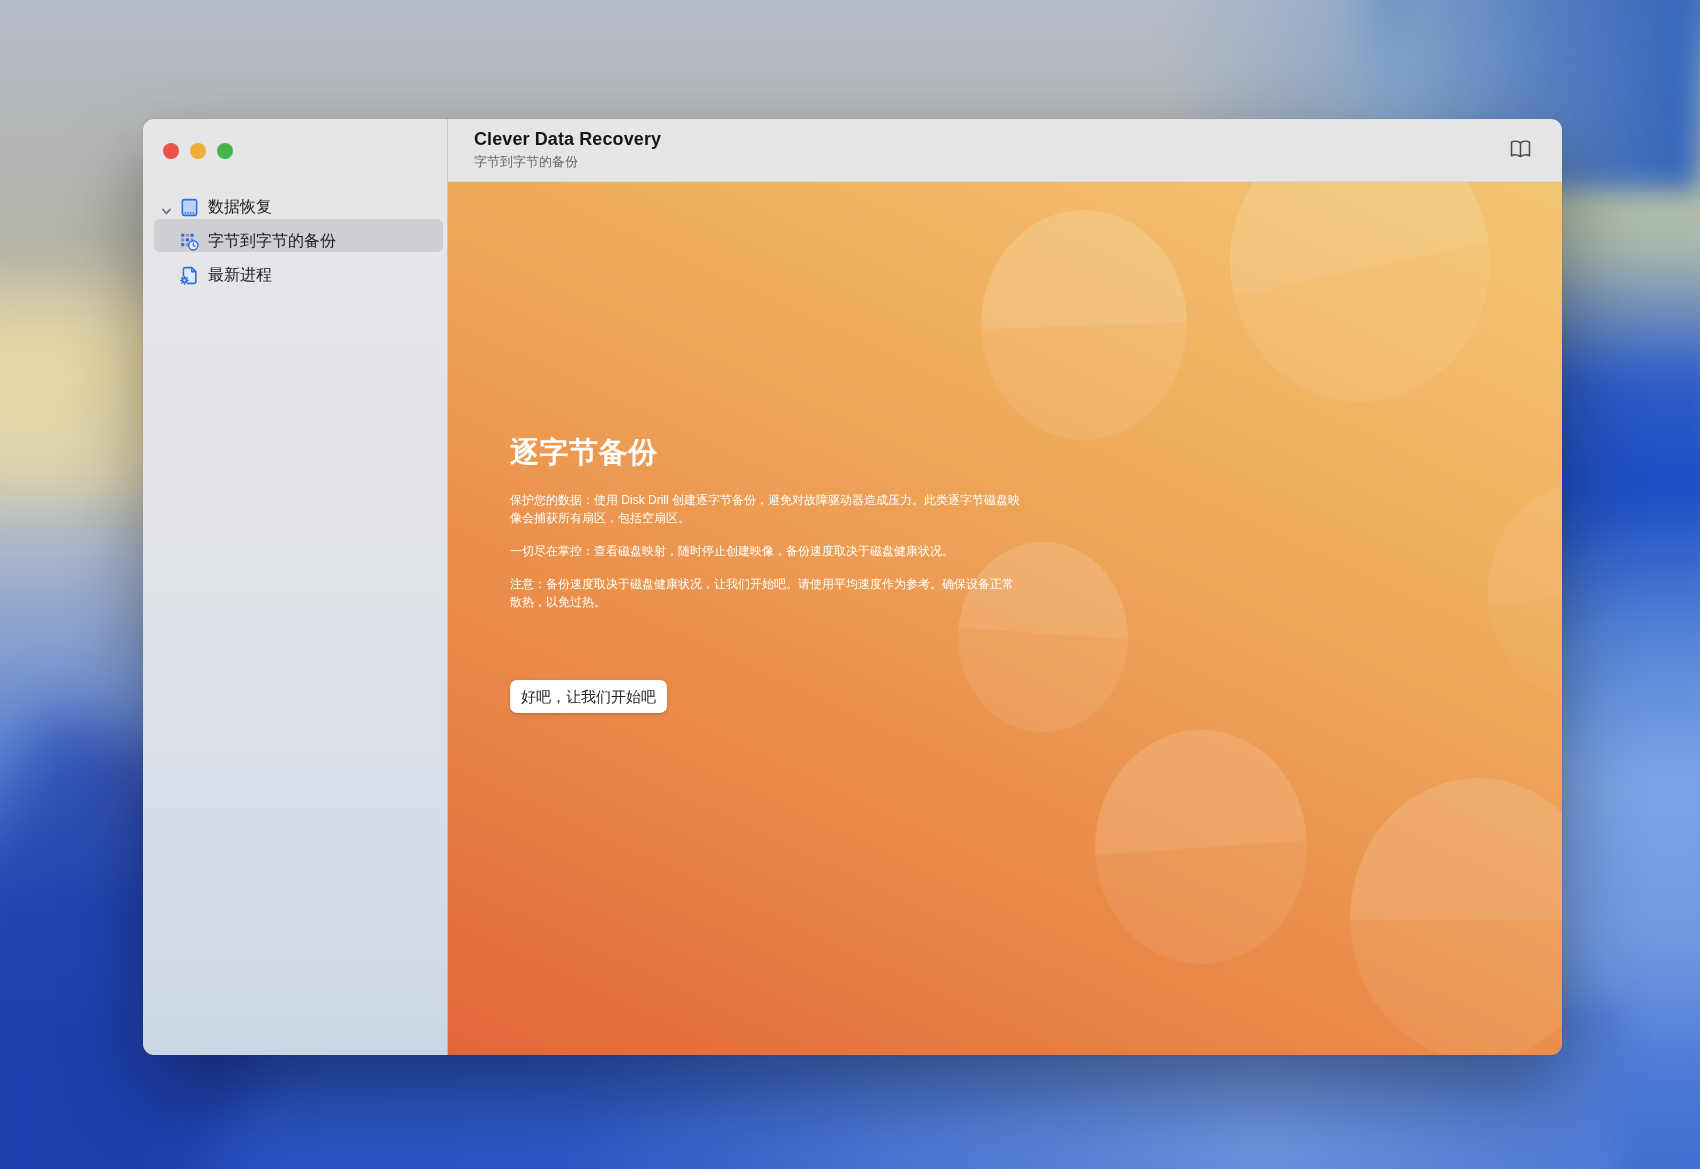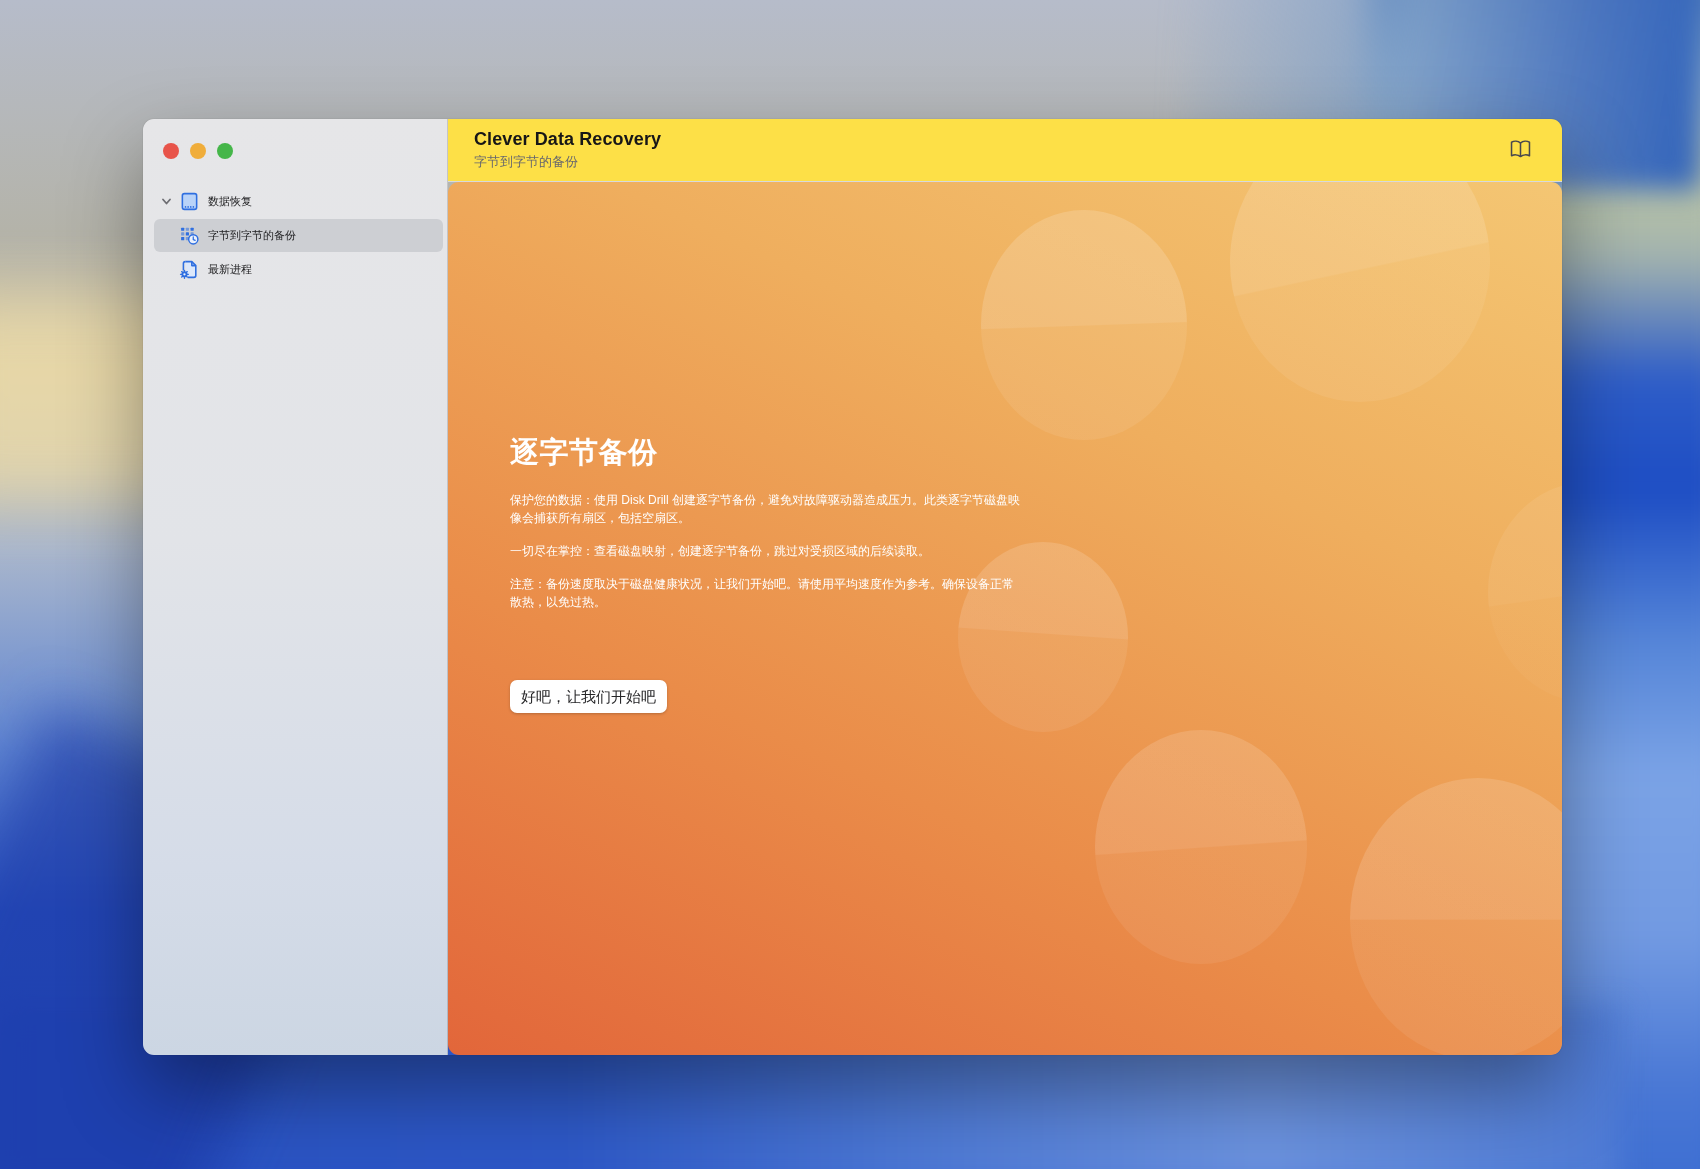--- a/index.html
+++ b/index.html
@@ -31,39 +31,39 @@
     background:linear-gradient(to bottom,#e6e6e8 0%,#e2e4e8 45%,#d5dce8 80%,#ccd6e3 100%);
     border-right:1px solid rgba(0,0,0,0.14); position:relative; }
   .traffic { position:absolute; left:20px; top:24px; display:flex; gap:11px; }
   .dot { width:16px; height:16px; border-radius:50%; }
   .dot-close { background:#e8544a; }
   .dot-min { background:#f0ad3a; }
   .dot-zoom { background:#45b649; }
 
   .nav { position:absolute; left:0; right:0; top:66px; }
   .nav-row { height:33px; margin:0 4px 1px 11px; border-radius:6px;
-    display:flex; align-items:center; padding-left:6px;
-    font-size:11px; color:#1c1c1e; cursor:default; }
+    display:flex; align-items:flex-end; padding-left:6px;
+    font-size:16px; color:#1c1c1e; cursor:default; }
   .nav-row.selected { background:#cdcfd3; }
   .chev-slot { width:18px; flex:0 0 18px; display:flex; align-items:center; }
   .lvl1 .chev-slot { width:36px; flex:0 0 36px; }
   .nav-icon { width:22px; height:22px; flex:0 0 22px; display:flex; align-items:center; justify-content:center; }
   .nav-label { margin-left:8px; white-space:nowrap; }
 
   
   .main { flex:1; display:flex; flex-direction:column; height:100%; }
-  .header { height:63px; flex:0 0 63px; background:#fde047; border-bottom:1px solid #d8d9db;
+  .header { height:63px; flex:0 0 63px; background:#e5e5e5; border-bottom:1px solid #d8d9db;
     position:relative; padding:10px 0 0 26px; }
   .header-title { font-size:18px; font-weight:bold; color:#161617; letter-spacing:0.1px; }
   .header-subtitle { font-size:13px; color:#68686d; margin-top:3px; }
   .help-btn { position:absolute; right:28px; top:18px; width:28px; height:28px;
     display:flex; align-items:center; justify-content:center; }
 
   .content { flex:1; position:relative; overflow:hidden;
-    background:linear-gradient(205deg,#f4c673 0%,#efae5e 32%,#ea8c49 66%,#e2663a 100%);border-radius:11px; }
+    background:linear-gradient(205deg,#f4c673 0%,#efae5e 32%,#ea8c49 66%,#e2663a 100%); }
   .bubble { position:absolute; border-radius:50%; }
   .b1 { left:533px; top:28px;  width:206px; height:230px;
         background:linear-gradient(178deg,rgba(255,255,255,0.16) 50%,rgba(255,255,255,0.08) 50.5%); }
   .b2 { left:782px; top:-60px; width:260px; height:280px;
         background:linear-gradient(168deg,rgba(255,255,255,0.14) 52%,rgba(255,255,255,0.07) 52.5%); }
   .b3 { left:510px; top:360px; width:170px; height:190px;
         background:linear-gradient(184deg,rgba(255,255,255,0.15) 48%,rgba(255,255,255,0.08) 48.5%); }
   .b4 { left:647px; top:548px; width:212px; height:234px;
         background:linear-gradient(176deg,rgba(255,255,255,0.14) 50%,rgba(255,255,255,0.07) 50.5%); }
   .b5 { left:902px; top:596px; width:256px; height:282px;
@@ -189,21 +189,21 @@
       <div class="bubble b2"></div>
       <div class="bubble b3"></div>
       <div class="bubble b4"></div>
       <div class="bubble b5"></div>
       <div class="bubble b6"></div>
 
       <div class="content-inner">
         <div class="content-heading">逐字节备份</div>
         <div class="content-paras">
           <p>保护您的数据：使用 Disk Drill 创建逐字节备份，避免对故障驱动器造成压力。此类逐字节磁盘映像会捕获所有扇区，包括空扇区。</p>
-          <p>一切尽在掌控：查看磁盘映射，创建逐字节备份，跳过对受损区域的后续读取。</p>
+          <p>一切尽在掌控：查看磁盘映射，随时停止创建映像，备份速度取决于磁盘健康状况。</p>
           <p>注意：备份速度取决于磁盘健康状况，让我们开始吧。请使用平均速度作为参考。确保设备正常散热，以免过热。</p>
         </div>
         <button class="cta">好吧，让我们开始吧</button>
       </div>
     </div>
   </div>
 
 </div>
 
 </body></html>

